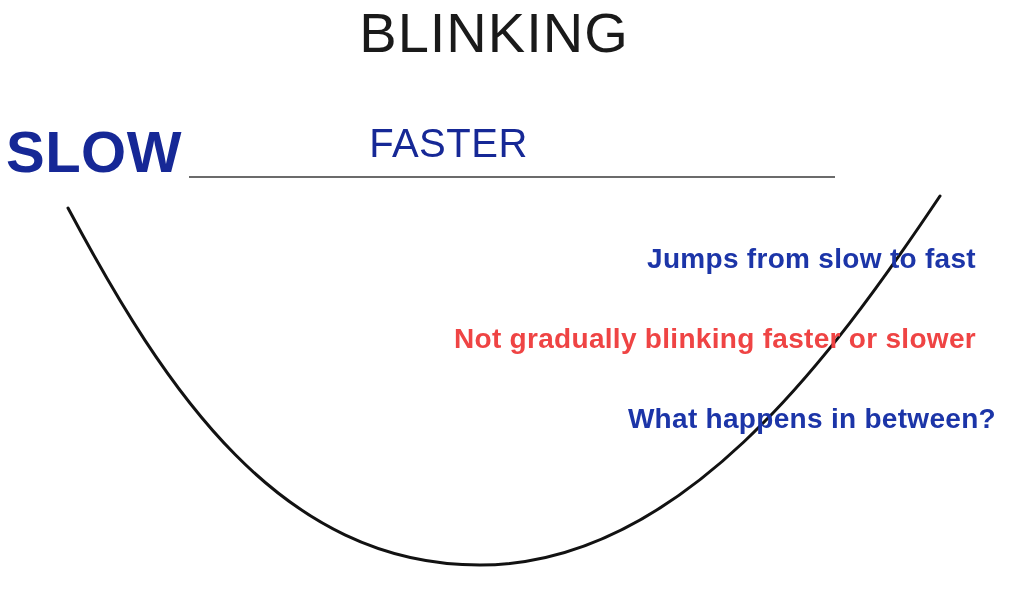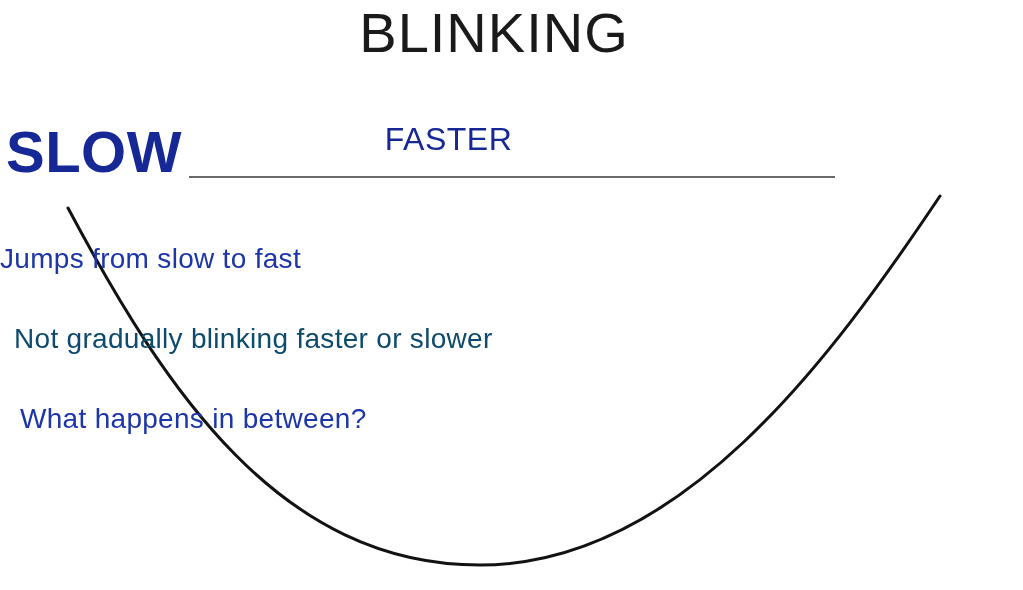--- a/index.html
+++ b/index.html
@@ -36,21 +36,21 @@
     margin-top: 8px;
   }
   .end-label.left { left: 6px; }
   .end-label.right { right: 8px; }
   .center-label {
     position: absolute;
     left: 0;
     top: 123px;
     width: 897px;
     text-align: center;
-    font-size: 32px;
+    font-size: 40px;
     line-height: 1;
     font-weight: 400;
     letter-spacing: 0.5px;
   }
   .hline {
     position: absolute;
     left: 189px;
     top: 176px;
     width: 646px;
     height: 2px;
@@ -59,24 +59,24 @@
     position: absolute;
     left: 0;
     top: 0;
     width: 1023px;
     height: 590px;
   }
   .note {
     position: absolute;
     left: 0;
     width: 976px;
-    text-align: left;
+    text-align: right;
     font-size: 28px;
     line-height: 1;
-    font-weight: 400;
+    font-weight: 700;
     letter-spacing: 0.3px;
   }
   .note-1 { top: 245px; }
   .note-2 { top: 325px; }
   .note-3 { top: 405px; margin-left: 20px; }
 </style>
 </head>
 <body>
 
 <div class="canvas">
@@ -89,17 +89,17 @@
 
 
   <div class="hline" style="background: rgb(107, 107, 107);"></div>
 
   <svg class="curve-svg" viewBox="0 0 1023 590">
     <path d="M 68 208 C 165 390, 280 565, 480 565 C 680 565, 830 360, 940 196" fill="none" stroke-width="3" stroke-linecap="round" stroke="#121212"></path>
   </svg>
 
   <div class="note note-1" style="color: rgb(28, 53, 168);">Jumps from slow to fast</div>
 
-  <div class="note note-2" style="color: #0c4a6e; padding-left: 14px;">Not gradually blinking faster or slower</div>
+  <div class="note note-2" style="color: #ef4444;">Not gradually blinking faster or slower</div>
 
   <div class="note note-3" style="color: rgb(28, 53, 168);">What happens in between?</div>
 
 </div>
 
 </body></html>

